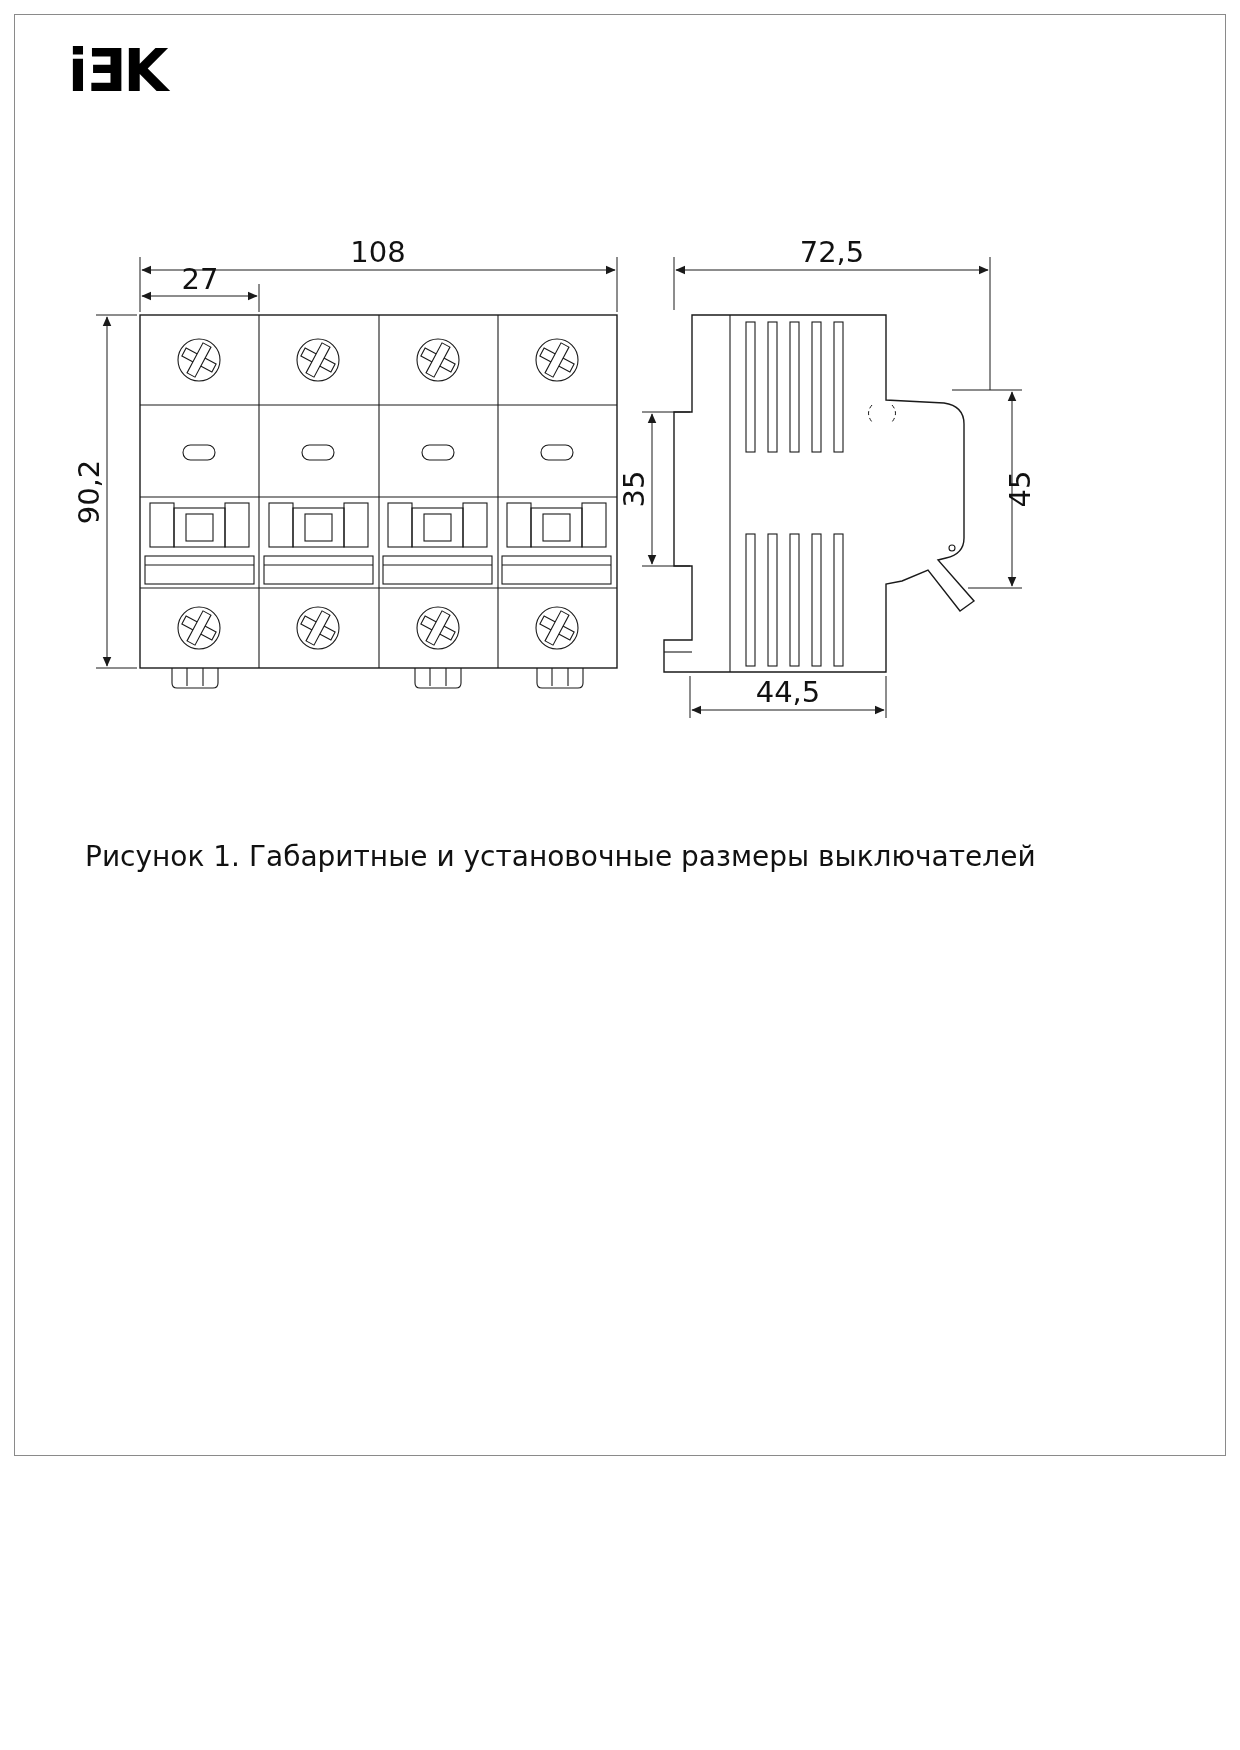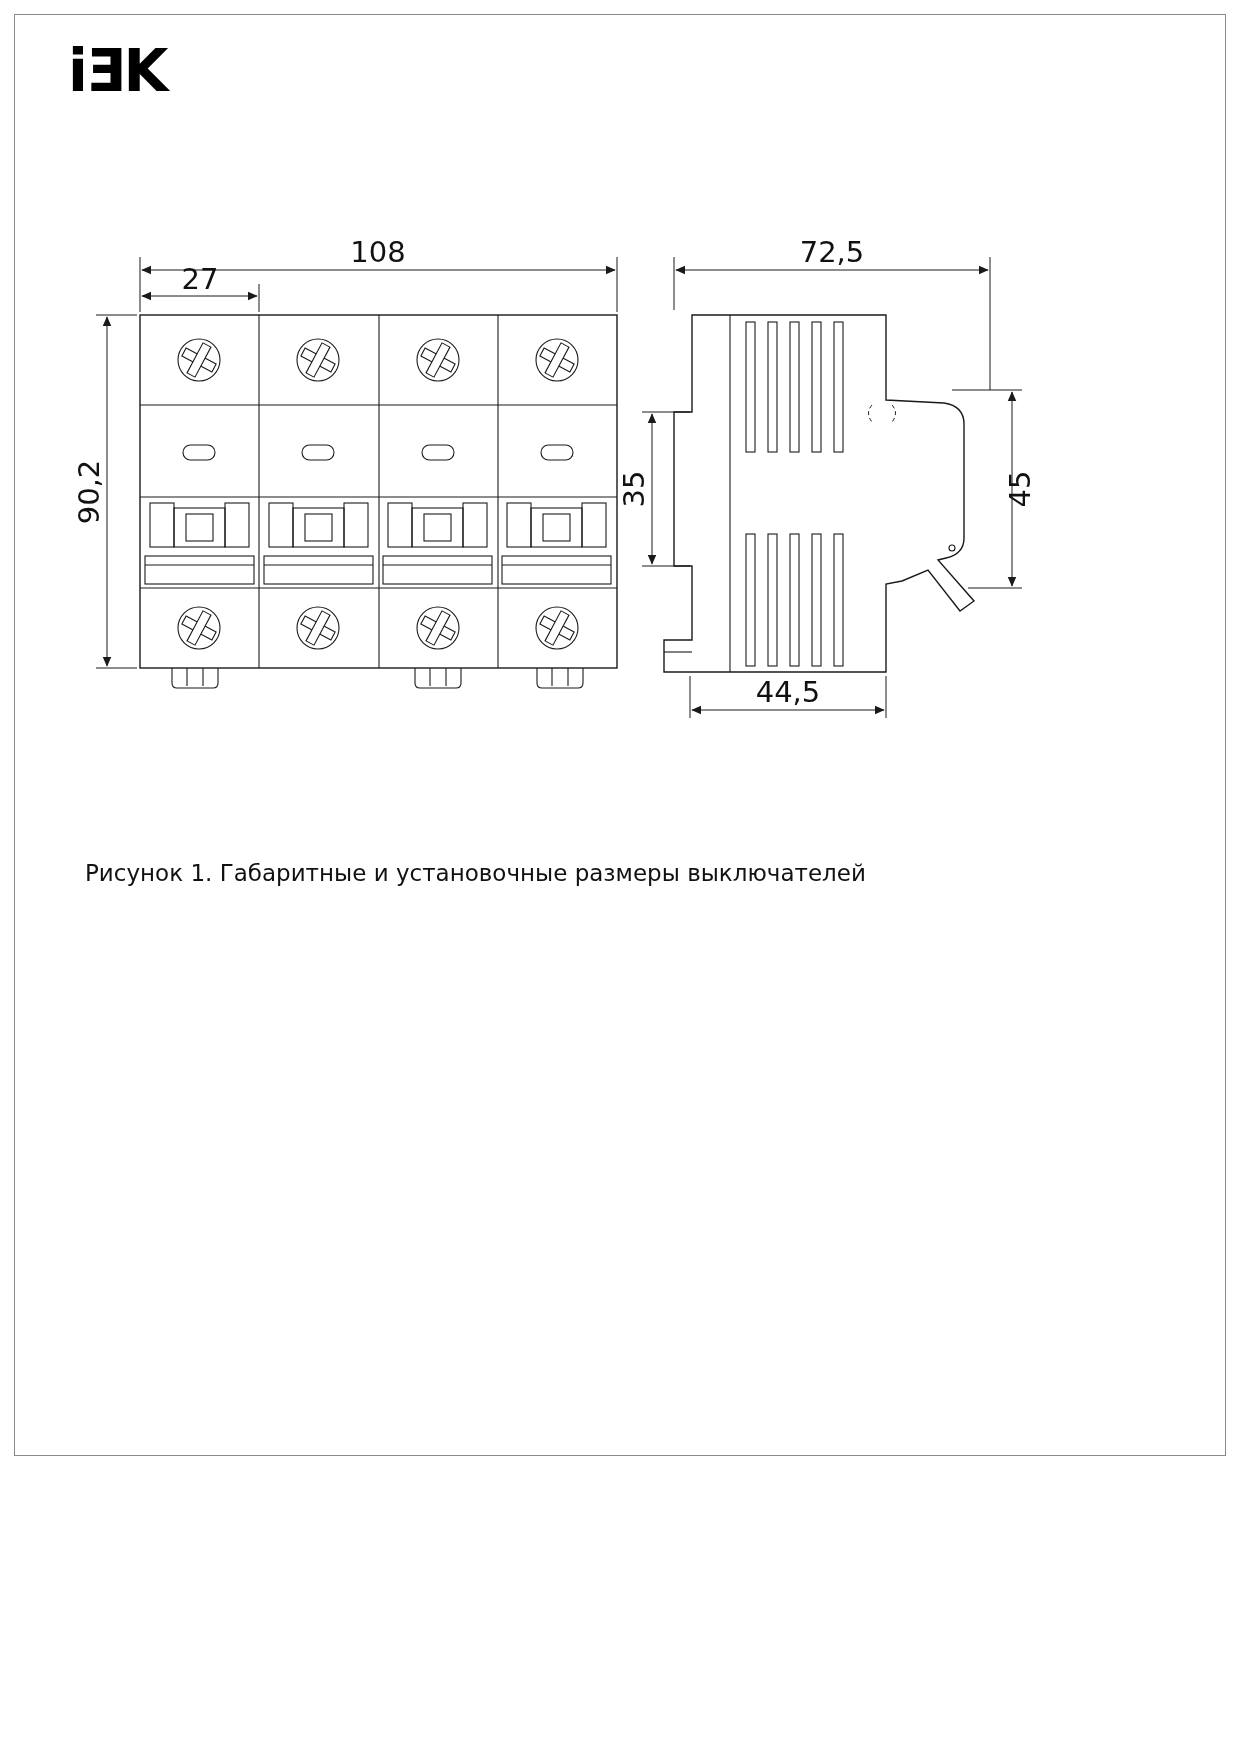--- a/index.html
+++ b/index.html
@@ -15,21 +15,21 @@
     border:1px solid #8a8a8a;
     pointer-events:none;
   }
   .logo{
     position:absolute;left:68px;top:42px;
     font-weight:bold;font-size:58px;letter-spacing:-2px;
     color:#000000;line-height:1;
   }
   .caption{
     position:absolute;left:85px;top:840px;
-    font-size:23px;color:#111111;margin-top:20px;
+    font-size:28px;color:#111111;
   }
   svg .ln{stroke:#1a1a1a;stroke-width:1.4;fill:none;}
   svg .lnthin{stroke:#1a1a1a;stroke-width:1.1;fill:none;}
   svg .fillw{fill:#ffffff;}
   svg .dim{stroke:#1a1a1a;stroke-width:1;fill:none;}
   svg .dimtxt{fill:#111111;font-size:29px;font-family:"DejaVu Sans","Liberation Sans",sans-serif;}
   svg .dash{stroke:#1a1a1a;stroke-width:1;fill:none;stroke-dasharray:4 3;}
 </style>
 </head>
 <body>

